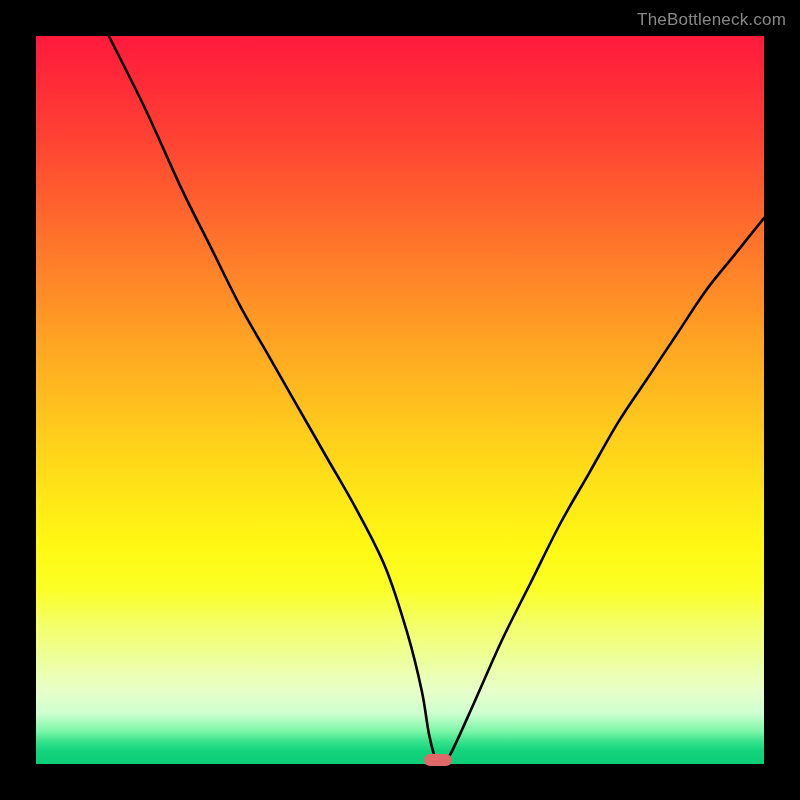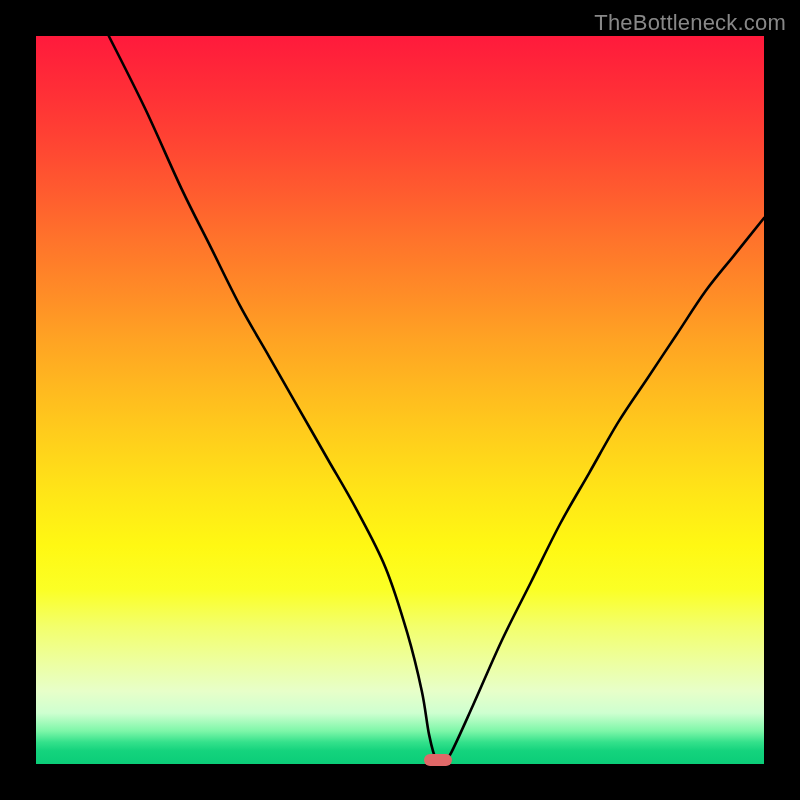--- a/index.html
+++ b/index.html
@@ -43,21 +43,21 @@
       #34e18b 97%,
       #14d37d 98.2%,
       #0bcd78 100%
     );
   }
   .watermark {
     position: absolute;
     top: 10px;
     right: 14px;
     font-family: Arial, Helvetica, sans-serif;
-    font-size: 22px;
+    font-size: 17px;
     color: #888888;
     font-weight: 400;
     letter-spacing: 0.2px;
   }
   svg.curve {
     position: absolute;
     left: 0;
     top: 0;
     width: 728px;
     height: 728px;

